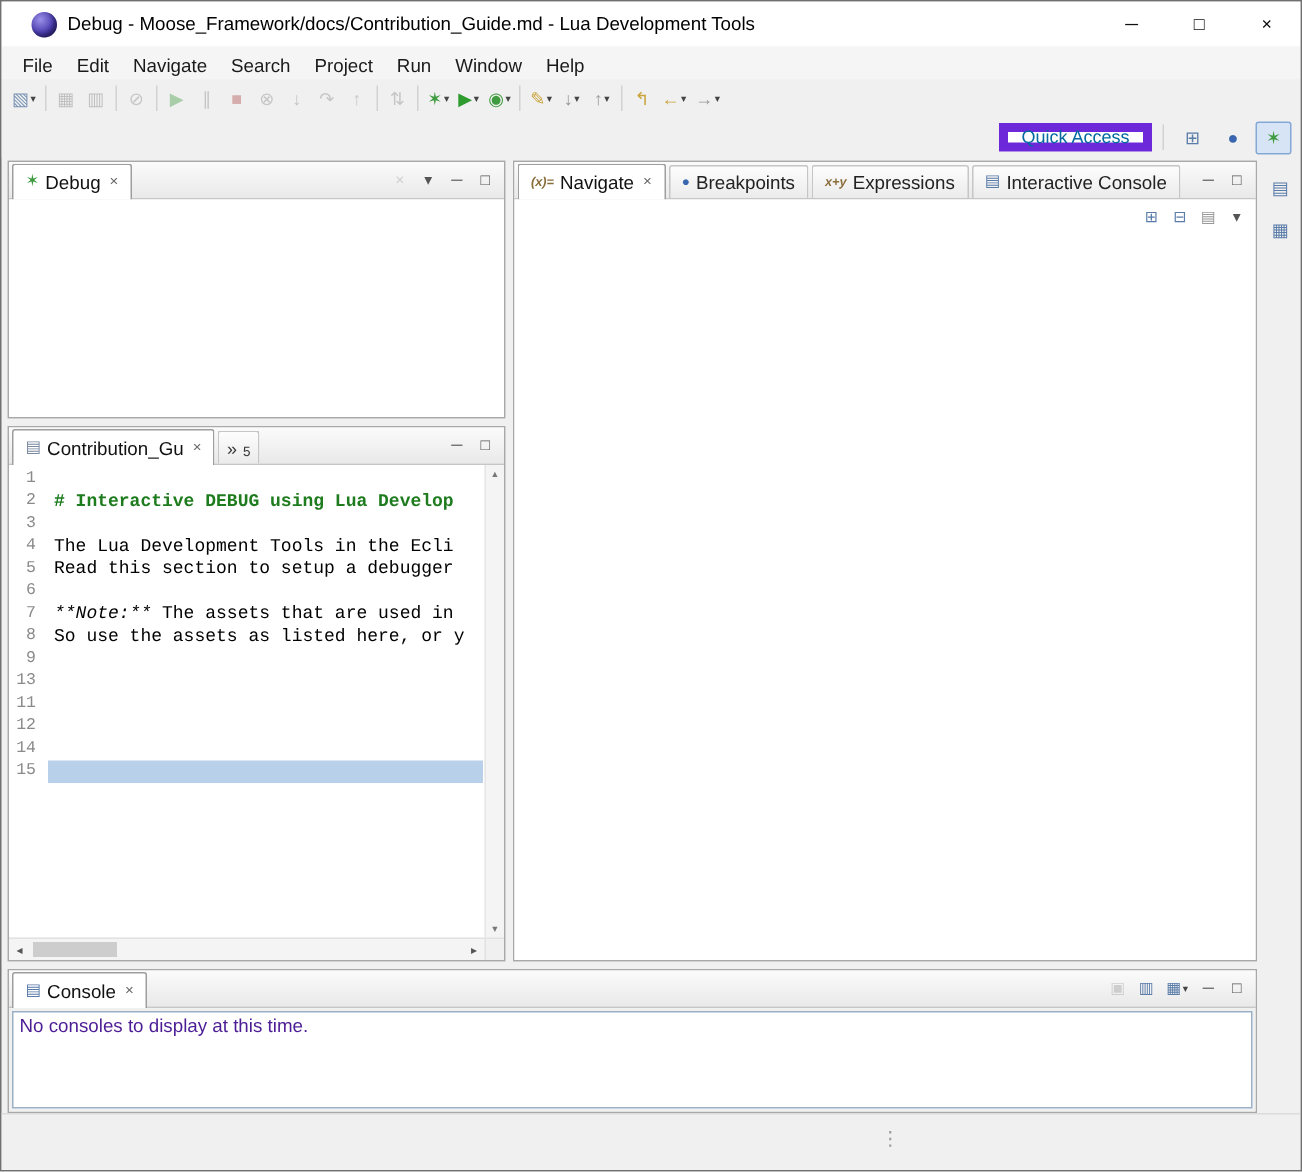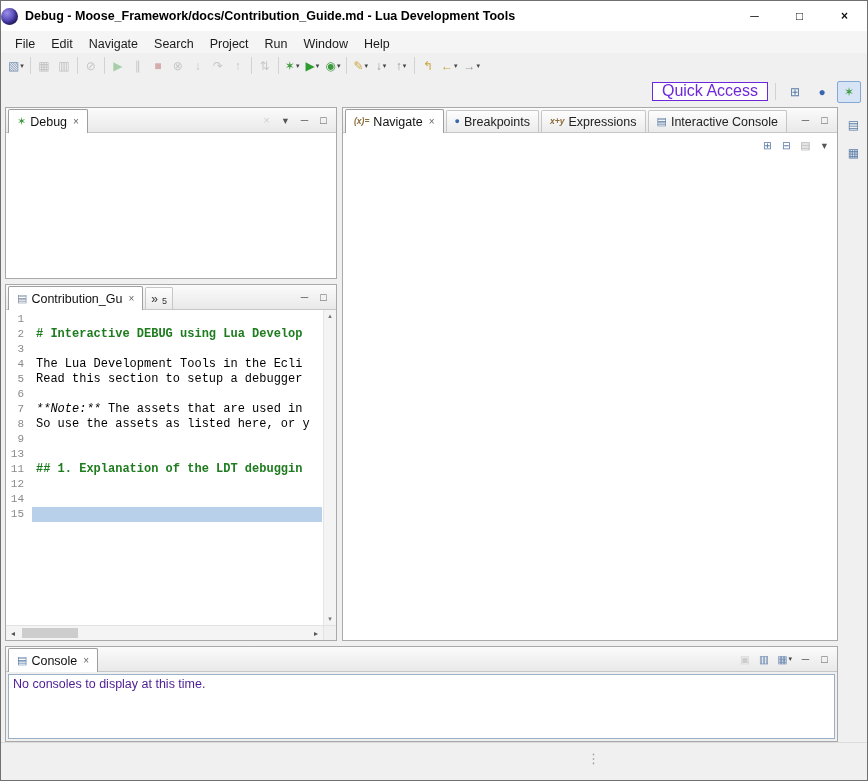--- a/index.html
+++ b/index.html
@@ -2,21 +2,21 @@
 <html><head>
 <meta charset="utf-8">
 <style>
   * { box-sizing: border-box; margin: 0; padding: 0; }
   html,body { background:#c8c8c8; }
   body { width:868px; height:781px; font-family:"Liberation Sans", sans-serif; }
   .window { width:868px; height:781px; border:1px solid #707070; background:#f0f0f0;
             display:flex; flex-direction:column; color:#111; overflow:hidden; }
 
   
-  .titlebar { height:30px; min-height:30px; background:#ffffff; display:flex; align-items:center; padding-left:0;font-weight:bold; }
+  .titlebar { height:30px; min-height:30px; background:#ffffff; display:flex; align-items:center; padding-left:20px; }
   .app-icon { width:17px; height:17px; border-radius:50%;
               background:radial-gradient(circle at 35% 30%, #9a8fe8 0%, #4a3cae 55%, #241a6e 100%);
               box-shadow: inset -2px -2px 3px rgba(0,0,0,.35); margin-right:7px; flex:none; }
   .title { font-size:12.5px; color:#000; white-space:nowrap; }
   .win-controls { margin-left:auto; display:flex; height:30px; }
   .winbtn { width:45px; height:30px; display:flex; align-items:center; justify-content:center;
             font-size:12px; color:#111; }
 
   
   .menubar { height:22px; min-height:22px; background:#f5f5f5; display:flex; align-items:flex-end; padding-left:6px; }
@@ -26,21 +26,21 @@
   .toolbar { height:25px; min-height:25px; background:#f0f0f0; display:flex; align-items:center; padding:0 4px; }
   .sep { width:1px; height:17px; background:#d2d2d2; margin:0 3px; flex:none; }
   .tico { height:20px; min-width:20px; padding:0 2px; display:inline-flex; align-items:center; justify-content:center;
           border:1px solid transparent; border-radius:2px; flex:none; }
   .tico .g { font-size:12px; line-height:1; }
   .tico .dd { font-size:7px; color:#444; margin-left:1px; }
   .tico.dis { opacity:.4; }
   .tico.active { background:#d6e4f5; border-color:#84a9d6; }
   .row2 { height:27px; min-height:27px; background:#f0f0f0; display:flex; align-items:center;
           justify-content:flex-end; padding-right:6px; gap:4px; }
-  .quick-access { border:1px solid #6d28d9; background:#fff; color:#6d28d9; font-size:16px;
+  .quick-access { border:6px solid #6d28d9; background:#fff; color:#0369a1; font-size:12px;
                   padding:1px 9px 2px 9px; height:19px; display:flex; align-items:center; }
   .persp { display:flex; align-items:center; gap:3px; }
   .persp .tico { height:22px; min-width:24px; }
 
   
   .mid { flex:1; display:flex; min-height:0; }
   .content-col { flex:1; display:flex; flex-direction:column; min-width:0; padding:2px 2px 0 4px; gap:5px; }
   .main-row { flex:1; display:flex; gap:5px; min-height:0; }
   .left-col { width:332px; min-width:332px; display:flex; flex-direction:column; gap:5px; }
   .right-col { flex:1; display:flex; flex-direction:column; min-width:0; }
@@ -309,21 +309,20 @@
                   <div class="row">
                     <span class="ln">9</span>
                     <span class="ct"></span>
                   </div>
                   <div class="row">
                     <span class="ln">13</span>
                     <span class="ct"></span>
                   </div>
                   <div class="row h">
                     <span class="ln">11</span>
-                    <span class="ct" style="color: rgb(30, 124, 30); font-weight: bold;">## 1. Explanation of the LDT debuggin</span>
                   </div>
                   <div class="row">
                     <span class="ln">12</span>
                     <span class="ct"></span>
                   </div>
                   <div class="row">
                     <span class="ln">14</span>
                     <span class="ct"></span>
                   </div>
                   <div class="row sel">

